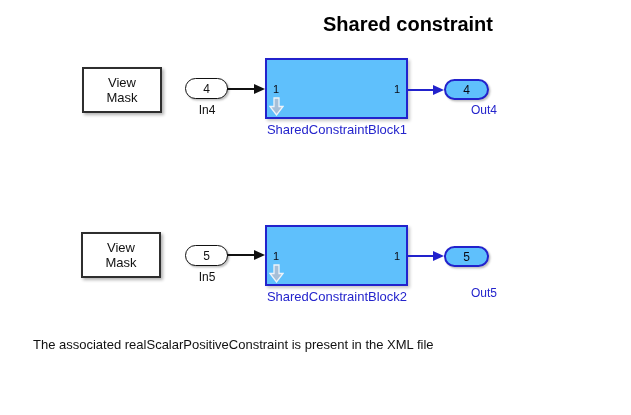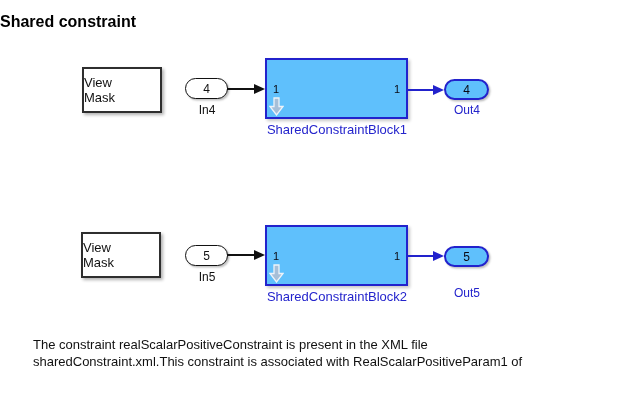--- a/index.html
+++ b/index.html
@@ -8,29 +8,29 @@
     --label-blue:#2424cc;
     --badge-fill:#a6bfd8;
     --ink:#111111;
   }
   html,body{margin:0;padding:0;background:#ffffff;}
   .canvas{
     position:relative;width:631px;height:415px;background:#ffffff;
     font-family:"Liberation Sans",sans-serif;overflow:hidden;
   }
   .title{
-    position:absolute;left:0;top:13px;width:482px;text-align:left;
-    font-size:16px;font-weight:bold;color:#000;
+    position:absolute;left:11px;top:13px;width:482px;text-align:right;
+    font-size:20px;font-weight:bold;color:#000;
   }
   
   .vmask{
     position:absolute;width:80px;height:46px;background:#fff;
     border:2px solid #2e2e2e;box-sizing:border-box;
     box-shadow:2px 2px 3px rgba(0,0,0,.3);
-    display:flex;flex-direction:column;justify-content:center;
+    display:flex;flex-direction:column;align-items:center;justify-content:center;
     font-size:13px;line-height:15px;color:var(--ink);
   }
   #vmask1{left:82px;top:67px;} #vmask2{left:81px;top:232px;}
   
   .inoval{
     position:absolute;width:43px;height:21px;background:#fff;
     border:1.5px solid var(--ink);border-radius:11px;box-sizing:border-box;
     box-shadow:1.5px 1.5px 2px rgba(0,0,0,.25);
     display:flex;align-items:center;justify-content:center;
     font-size:12px;color:var(--ink);
@@ -41,21 +41,21 @@
     position:absolute;width:45px;height:21px;background:var(--block-fill);
     border:2px solid var(--block-border);border-radius:11px;box-sizing:border-box;
     box-shadow:1.5px 1.5px 2px rgba(0,0,0,.25);
     display:flex;align-items:center;justify-content:center;
     font-size:12px;color:#0a0a14;font-weight:normal;
   }
   #outoval1{left:444px;top:79px;} #outoval2{left:444px;top:246px;}
   
   .plabel{position:absolute;width:60px;text-align:center;font-size:12px;}
   .plabel.black{color:var(--ink);}
-  .plabel.blue{color:var(--label-blue);}
+  .plabel.blue{color:var(--label-blue);text-align:right;}
   #inlabel1{left:177px;top:103px;} #inlabel2{left:177px;top:270px;}
   #outlabel1{left:437px;top:103px;} #outlabel2{left:437px;top:286px;}
   
   .cblock{
     position:absolute;width:143px;height:61px;background:var(--block-fill);
     border:2px solid var(--block-border);box-sizing:border-box;
     box-shadow:2px 2px 3px rgba(0,0,0,.22);
   }
   #cblock1{left:265px;top:58px;} #cblock2{left:265px;top:225px;}
   .port{position:absolute;top:23px;font-size:11px;color:#0a0a14;}
@@ -153,17 +153,16 @@
 
   <div class="line blue" id="lineout2"></div>
   <div class="ah blue" id="ahout2"></div>
 
   <div class="outoval" id="outoval2">
     <span>5</span>
   </div>
   <div class="plabel blue" id="outlabel2">Out5</div>
 
   <div class="desc">
-      <div><span>The constraint </span><b>realScalarPositiveConstraint</b><span> is present in the XML file</span></div>
-      <div><b>sharedConstraint.xml</b><span>.This constraint is associated with </span><b>RealScalarPositiveParam1</b><span> of</span></div>
+      <div><span>The associated </span><b>realScalarPositiveConstraint</b><span> is present in the XML file</span></div>
     </div>
 
 </div>
 
 </body></html>

